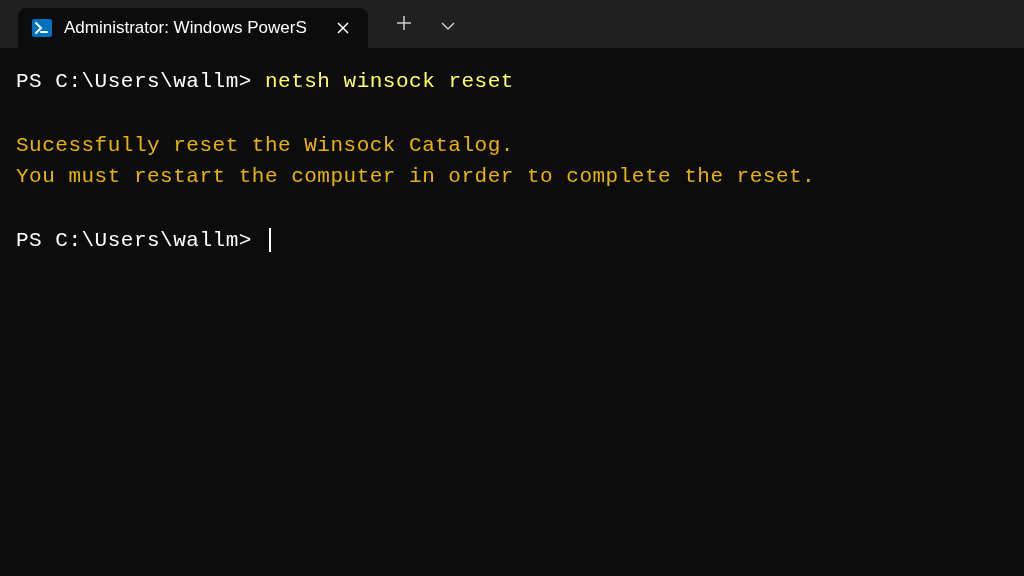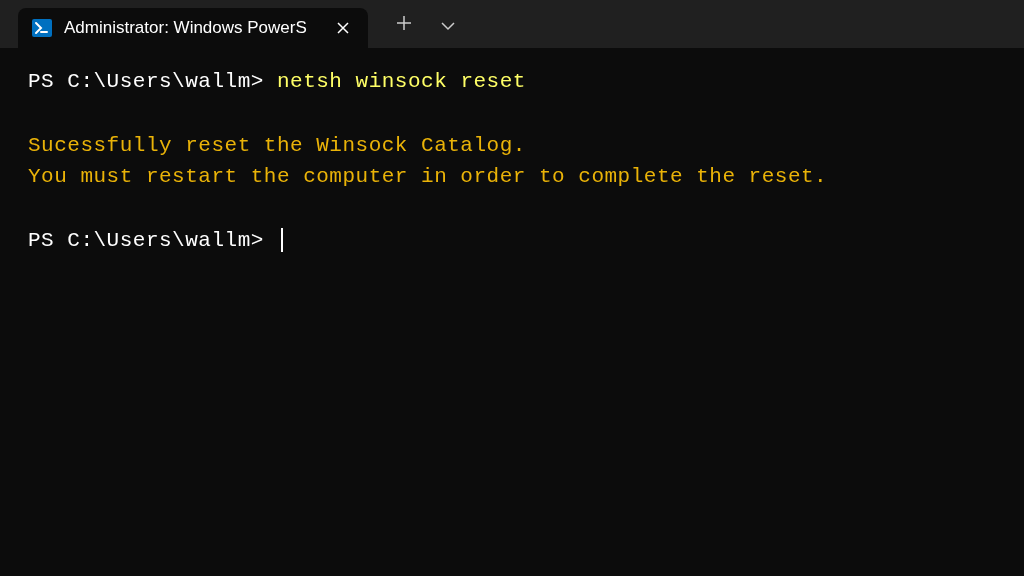--- a/index.html
+++ b/index.html
@@ -71,21 +71,21 @@
       padding-left: 28px;
       color: #cccccc;
     }
     .tab-action {
       font-family: sans-serif;
       font-size: 20px;
       cursor: pointer;
       color: #cccccc;
     }
     .terminal {
-      padding: 18px 28px;
+      padding: 18px 16px;
       font-size: 21px;
       line-height: 1.5;
       letter-spacing: 0.5px;
     }
     .prompt-line {
       white-space: pre;
     }
     .prompt { color: #ffffff; }
     .command { color: #ffff66; }
     .output {

